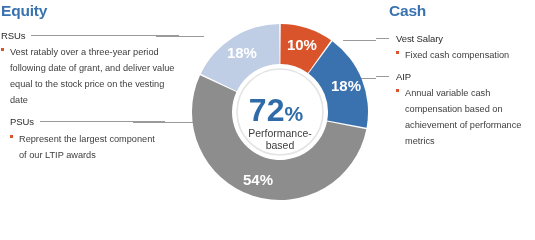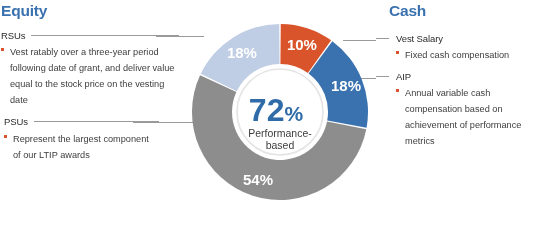--- a/index.html
+++ b/index.html
@@ -111,21 +111,21 @@
       <span class="rule"></span>
     </div>
     <ul class="bullets">
       <li>
         <span class="bdot"></span>
         <span>Vest ratably over a three-year period following date of grant, and deliver value equal to the stock price on the vesting date</span>
       </li>
     </ul>
   </div>
 
-  <div class="section sec-left" id="section-psus" style="left:4px; top:116px; width:155px;">
+  <div class="section sec-left" id="section-psus" style="left:10px; top:116px; width:155px;">
     <div class="sec-head">
       <span class="sec-title">PSUs</span>
       <span class="rule"></span>
     </div>
     <ul class="bullets">
       <li>
         <span class="bdot"></span>
       </li>
       <li>
         <span class="bdot"></span>

